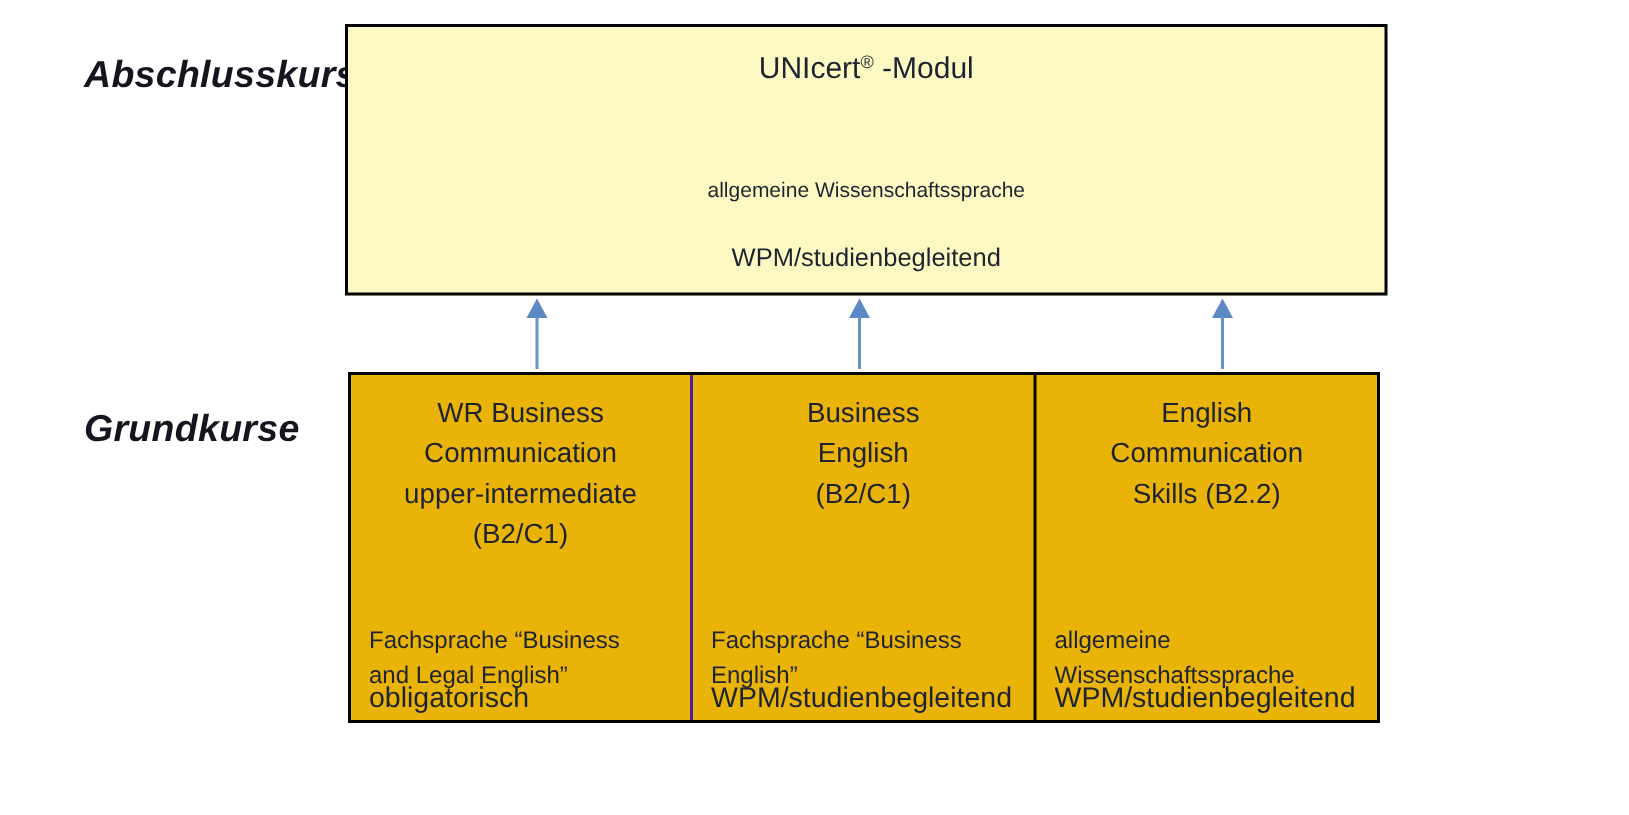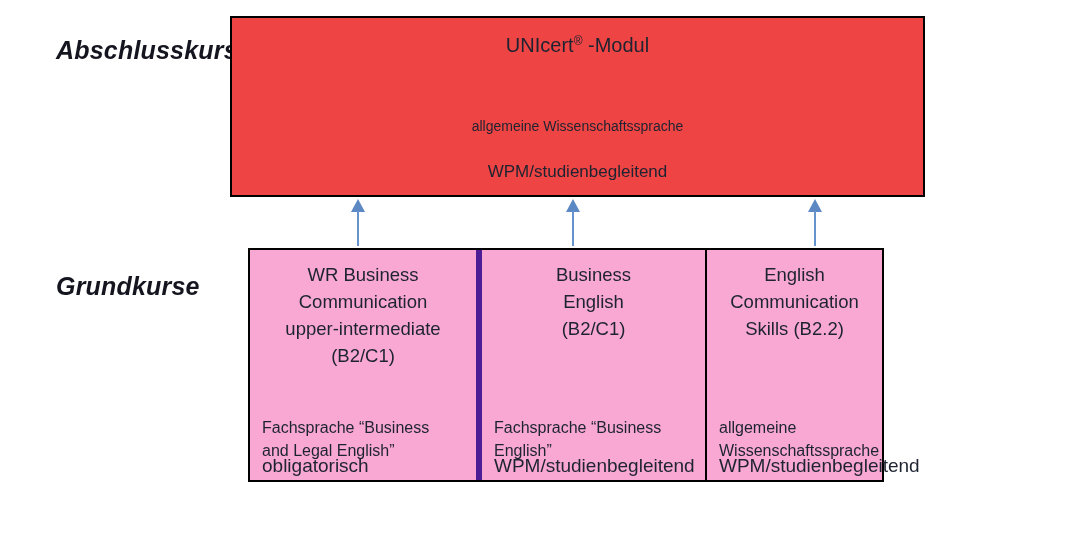--- a/index.html
+++ b/index.html
@@ -30,21 +30,21 @@
   #label-abschlusskurs { top: 36px; }
   #label-grundkurse   { top: 272px; }
 
   
   #top-box {
     position: absolute;
     left: 230px;
     top: 16px;
     width: 695px;
     height: 181px;
-    background: #ef4444;
+    background: #fef9c3;
     border: 2px solid #000000;
     box-sizing: border-box;
   }
   #top-box .box-title {
     position: absolute;
     top: 16px;
     left: 0;
     width: 100%;
     text-align: center;
     font-size: 20px;
@@ -95,36 +95,36 @@
     height: 35px;
     background: #6593cb;
   }
   #arrow-1 { left: 351px; }
   #arrow-2 { left: 566px; }
   #arrow-3 { left: 808px; }
 
   
   #bottom-row {
     position: absolute;
-    left: 248px;
+    left: 232px;
     top: 248px;
-    width: 636px;
+    width: 688px;
     height: 234px;
-    background: #f9a8d4;
+    background: #eab308;
     border: 2px solid #000000;
     box-sizing: border-box;
     display: flex;
   }
   .course-cell {
     position: relative;
     box-sizing: border-box;
     height: 100%;
   }
   #cell-0 { width: 226px; }
-  #cell-1 { width: 229px; border-left: 6px solid #4c1d95; }
+  #cell-1 { width: 229px; border-left: 2px solid #4c1d95; }
   #cell-2 { flex: 1; border-left: 2px solid #000000; }
 
   .cell-title {
     position: absolute;
     top: 11px;
     left: 0;
     width: 100%;
     text-align: center;
     font-size: 18.5px;
     line-height: 27px;

